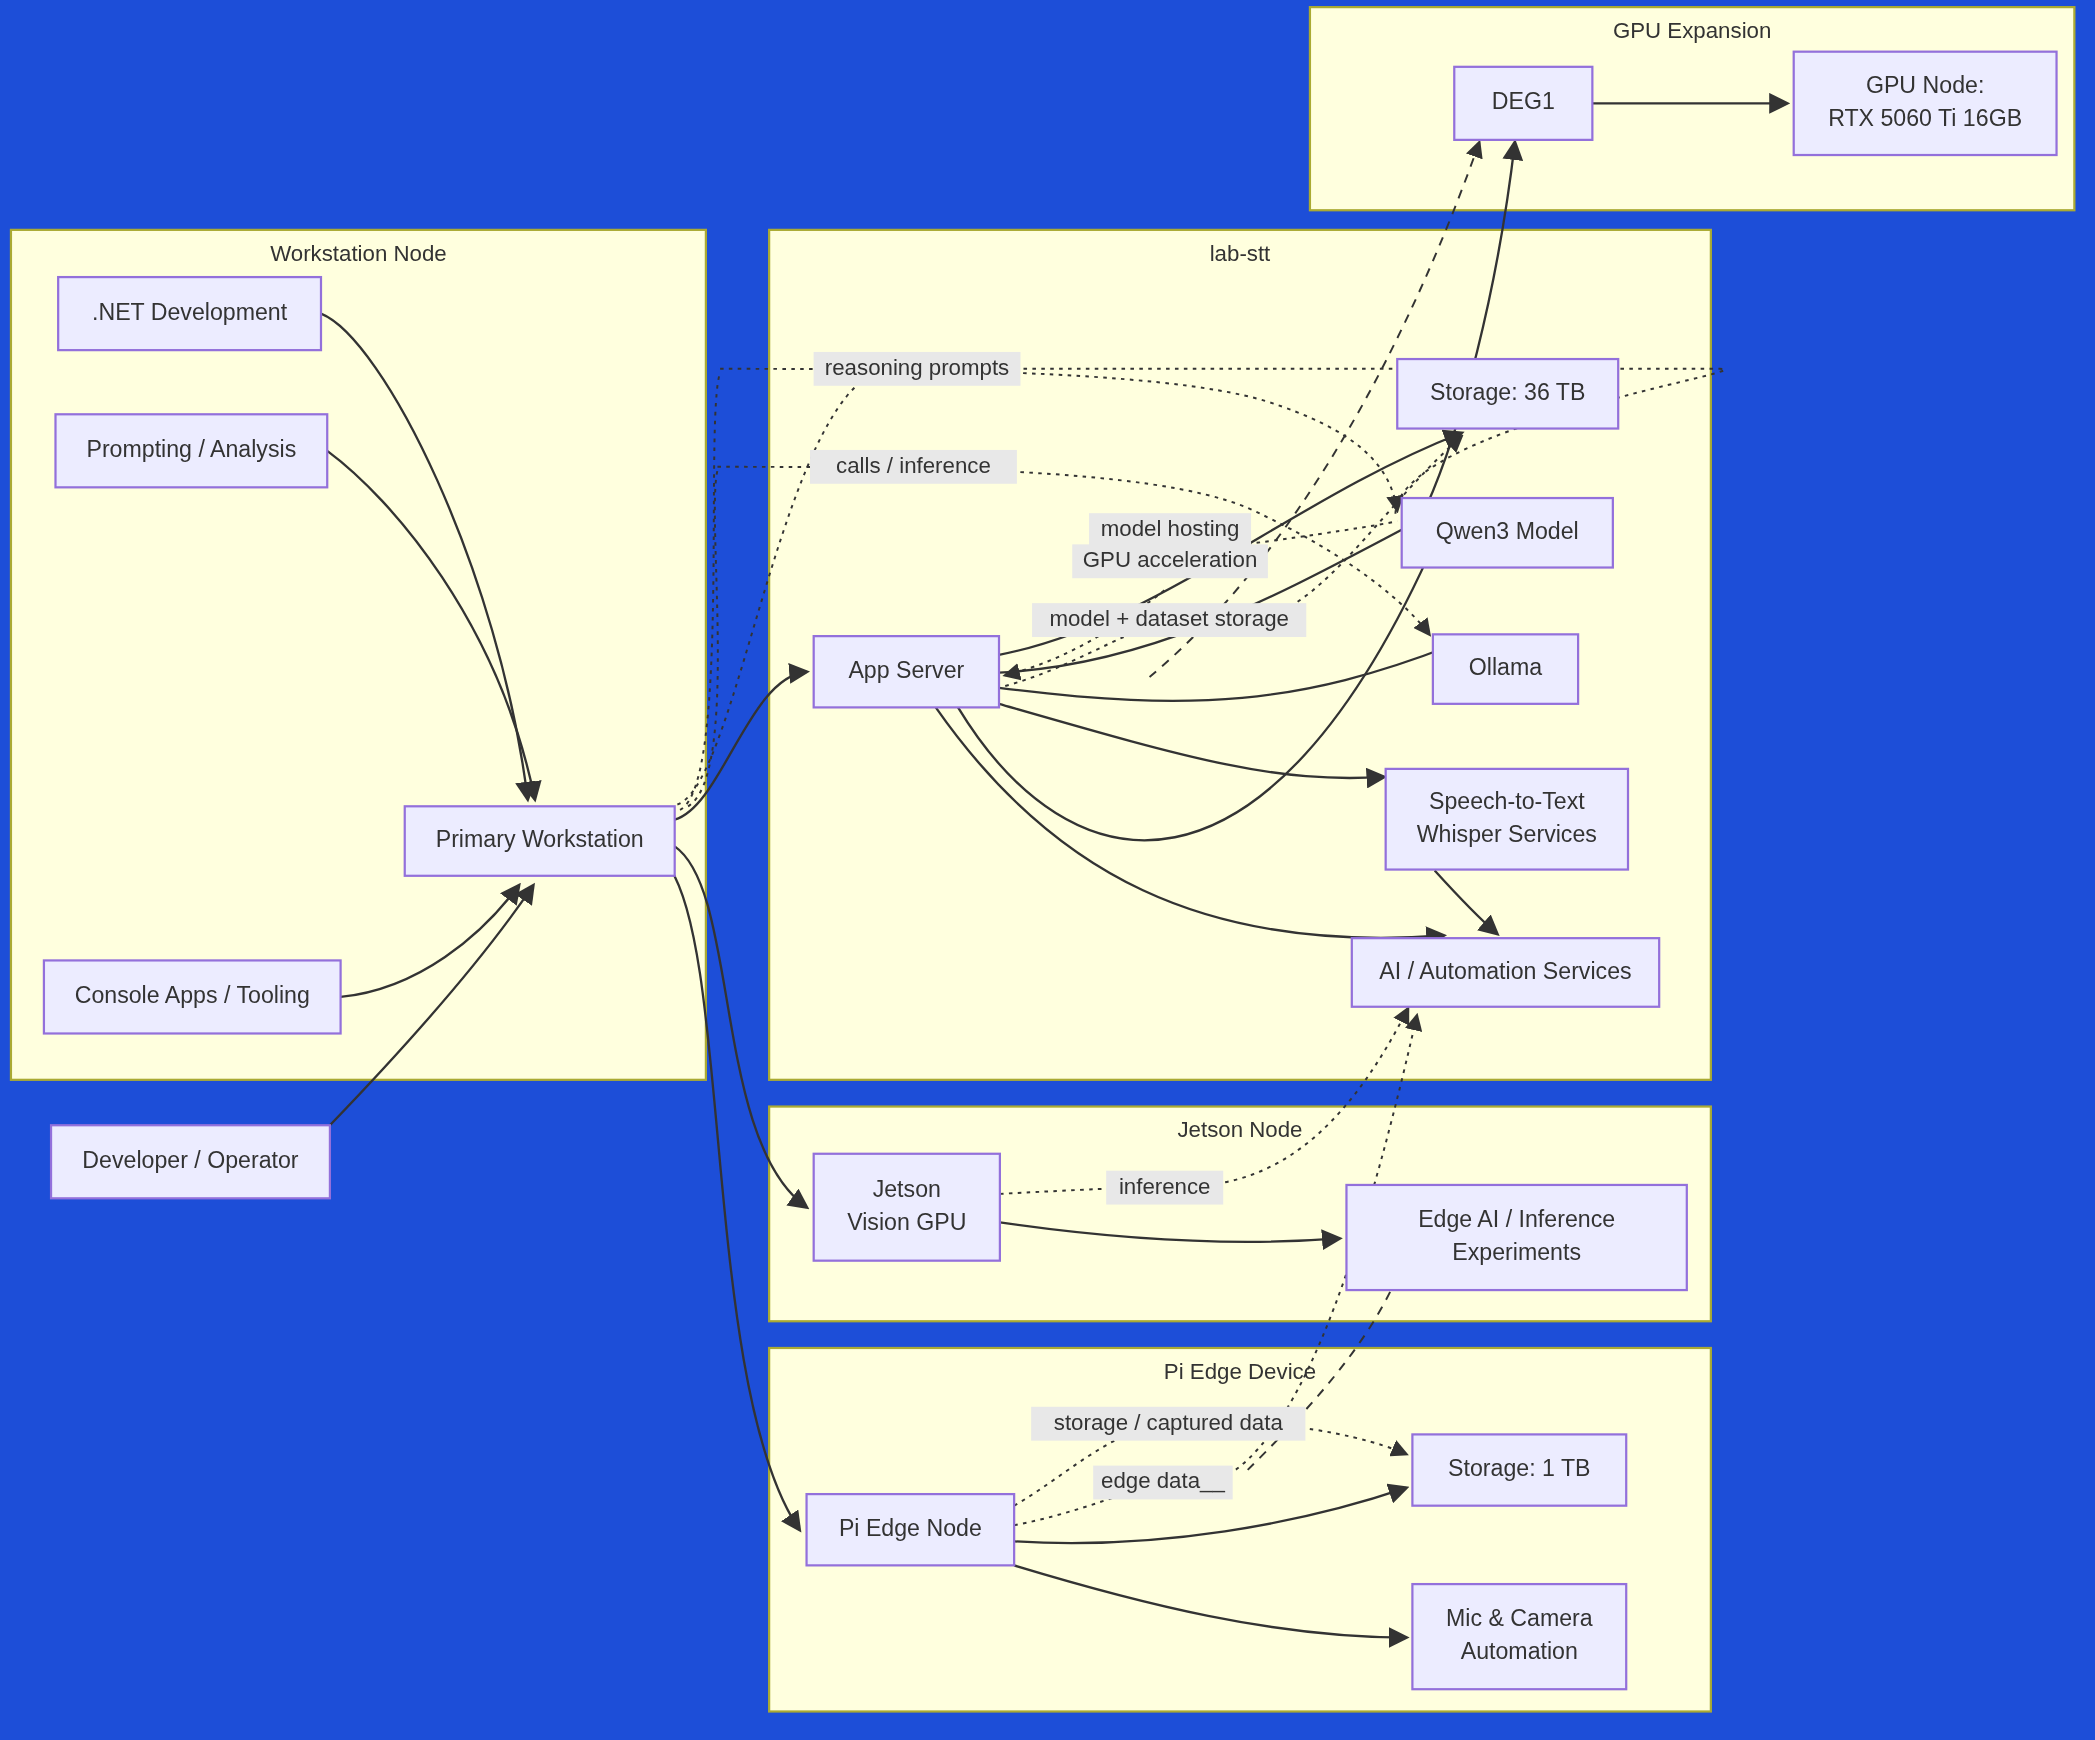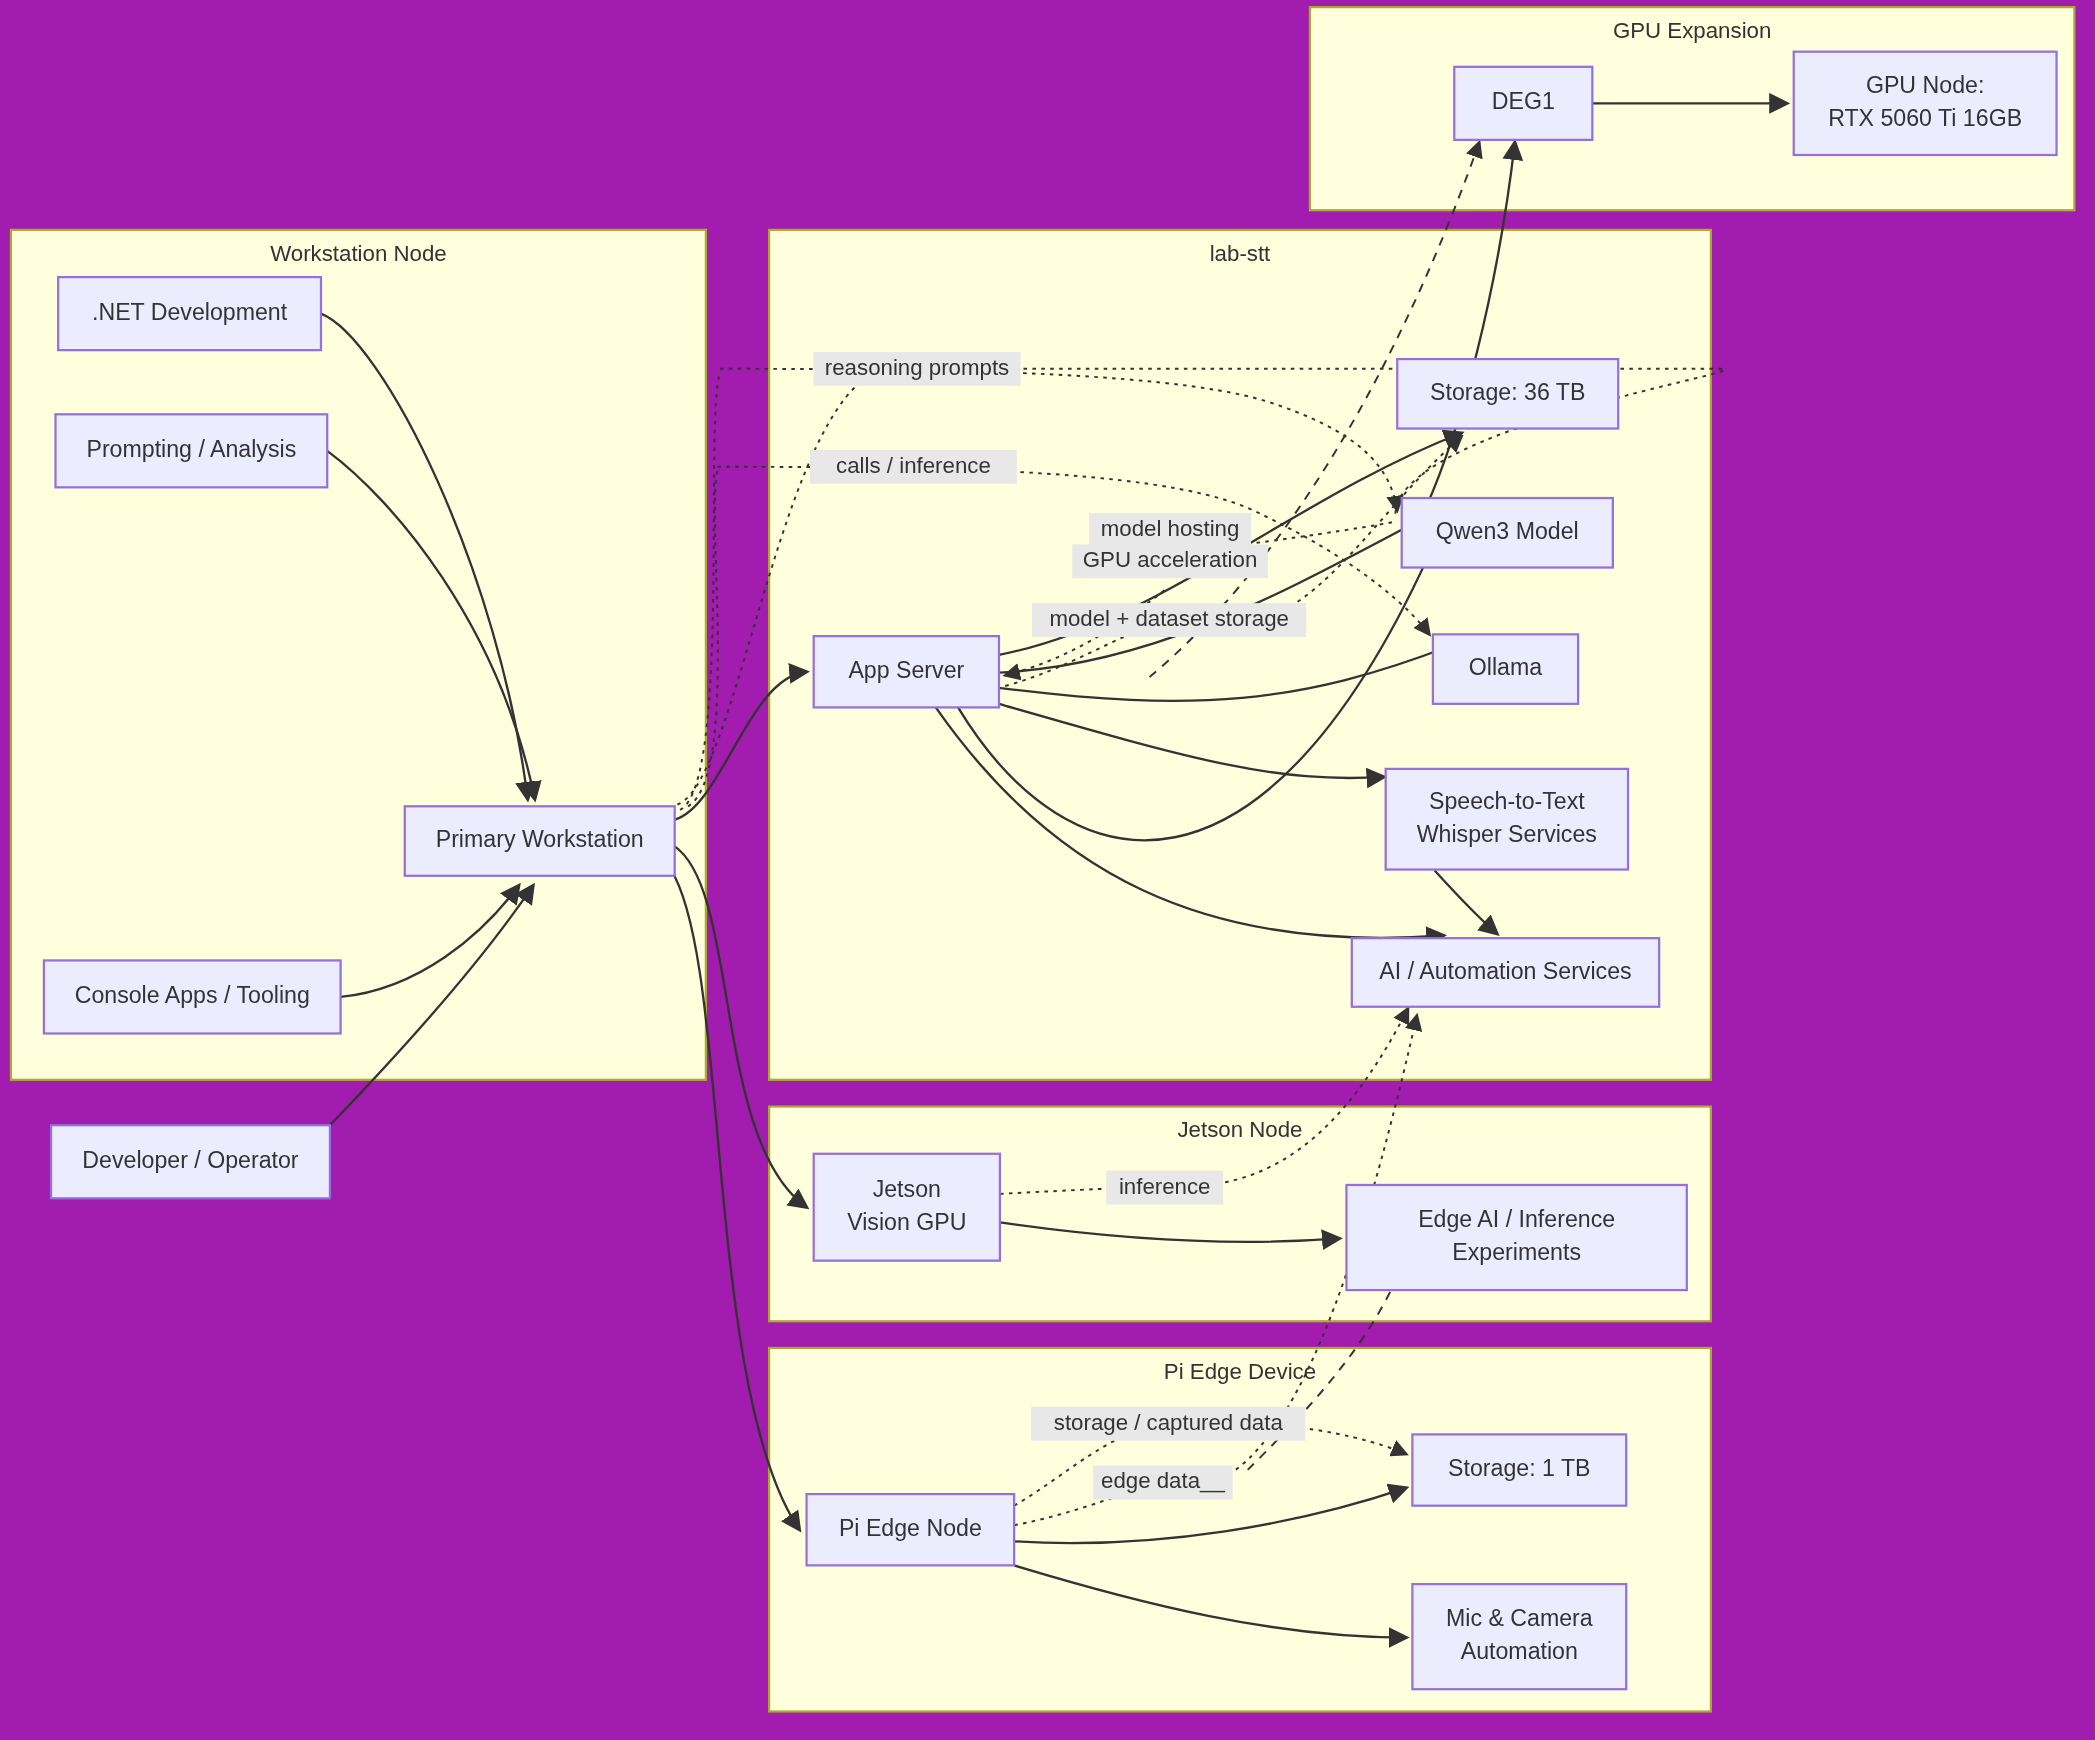--- a/index.html
+++ b/index.html
@@ -1,17 +1,17 @@
 <!DOCTYPE html>
 <html style="font-size:14.3px"><head>
 <meta charset="utf-8">
 <style>
   html,body{margin:0;padding:0;background:#ffffff;}
   body{font-family:"Liberation Sans",sans-serif;}
-  #stage{position:relative;width:2096px;height:1740px;overflow:hidden;background:#a21caf;}
+  #stage{position:relative;width:2096px;height:1740px;overflow:hidden;background:#1d4ed8;}
   svg{position:absolute;left:0;top:0;width:2096px;height:1740px;}
   .cluster-rect{fill:#ffffde;stroke:#aaaa33;stroke-width:2.5;}
   .node-rect{fill:#ececff;stroke:#9370db;stroke-width:2.5;}
   .edge-solid{fill:none;stroke:#333333;stroke-width:2.6;}
   .edge-dotted{fill:none;stroke:#333333;stroke-width:2.2;stroke-dasharray:4 6;}
   .edge-dashed{fill:none;stroke:#333333;stroke-width:2.2;stroke-dasharray:10 9;}
   .cluster-label{font-size:25px;fill:#333;text-anchor:middle;dominant-baseline:middle;}
   .node-label{font-size:26px;fill:#333;text-anchor:middle;dominant-baseline:middle;}
   .edge-label{font-size:25px;fill:#333;text-anchor:middle;dominant-baseline:middle;}
   .edge-label-bg{fill:#e8e8e8;}

